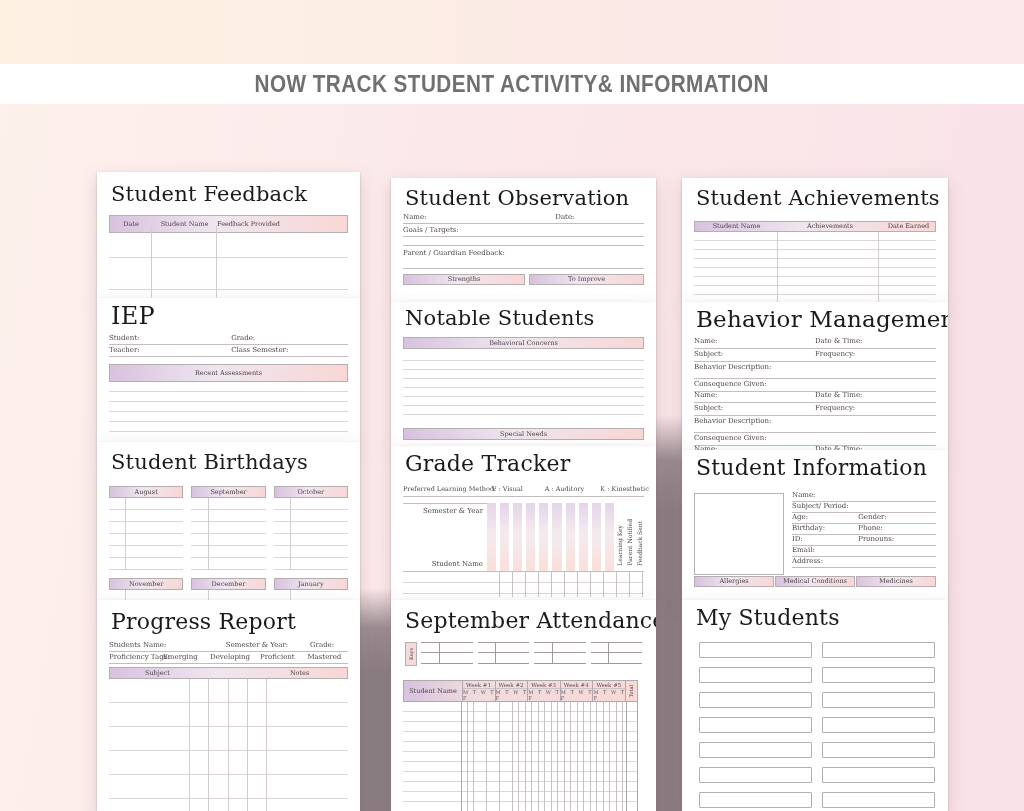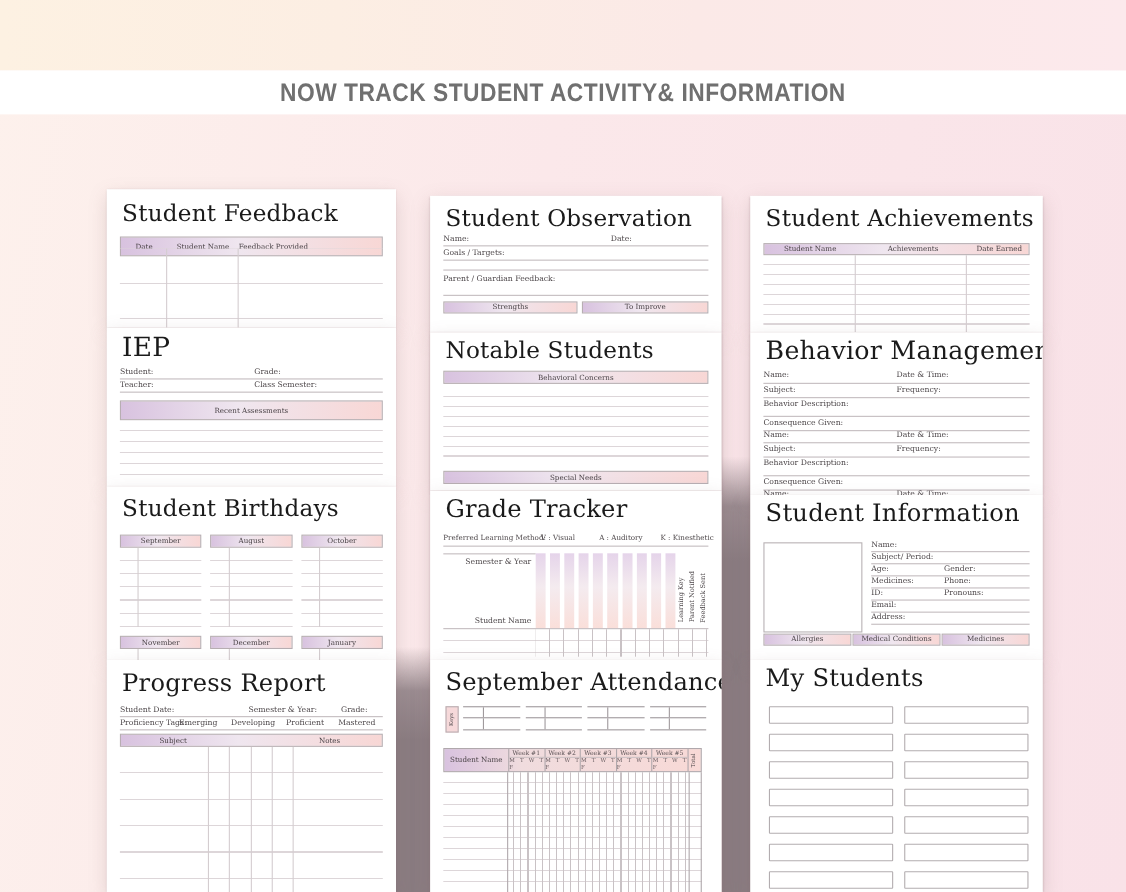--- a/index.html
+++ b/index.html
@@ -142,26 +142,26 @@
     <div class="r" style="left:12px;right:12px;top:144px;height:12px">
       <div class="lbl" style="left:0;top:0">Name:</div>
       <div class="lbl" style="left:50%;top:0">Date &amp; Time:</div>
     </div>
   </div>
 
   <div class="page" style="left:97px;top:442px;width:263px;height:158px">
     <div class="title" style="left:14px;top:8px;font-size:21px">Student Birthdays</div>
     <div class="r" style="left:12px;right:12px;top:44px;display:grid;grid-template-columns:repeat(3,1fr);gap:8px">
       <div style="position:relative;height:84px">
+        <div class="bar" style="height:12px">August</div>
+        <div class="r hl" style="left:0;right:0;top:12px;bottom:0;--p:12px"></div>
+        <i class="vl" style="left:22%;top:12px;bottom:0"></i>
+      </div>
+      <div style="position:relative;height:84px">
         <div class="bar" style="height:12px">September</div>
-        <div class="r hl" style="left:0;right:0;top:12px;bottom:0;--p:12px"></div>
-        <i class="vl" style="left:22%;top:12px;bottom:0"></i>
-      </div>
-      <div style="position:relative;height:84px">
-        <div class="bar" style="height:12px">August</div>
         <div class="r hl" style="left:0;right:0;top:12px;bottom:0;--p:12px"></div>
         <i class="vl" style="left:22%;top:12px;bottom:0"></i>
       </div>
       <div style="position:relative;height:84px">
         <div class="bar" style="height:12px">October</div>
         <div class="r hl" style="left:0;right:0;top:12px;bottom:0;--p:12px"></div>
         <i class="vl" style="left:22%;top:12px;bottom:0"></i>
       </div>
       <div style="position:relative;height:84px">
         <div class="bar" style="height:12px">November</div>
@@ -217,41 +217,41 @@
     <div class="title" style="left:14px;top:5px;font-size:22px">Student Information</div>
     <div class="r" style="left:12px;top:43px;width:88px;height:80px;border:1px solid #b8b2b5"></div>
     <div class="r" style="left:110px;right:12px;top:42px;height:80px">
       <div class="lbl" style="left:0;top:0">Name:</div>
       <div class="ul" style="top:9px"></div>
       <div class="lbl" style="left:0;top:11px">Subject/ Period:</div>
       <div class="ul" style="top:20px"></div>
       <div class="lbl" style="left:0;top:22px">Age:</div>
       <div class="lbl" style="left:46%;top:22px">Gender:</div>
       <div class="ul" style="top:31px"></div>
-      <div class="lbl" style="left:0;top:33px">Medicines:</div>
+      <div class="lbl" style="left:0;top:33px">Birthday:</div>
       <div class="lbl" style="left:46%;top:33px">Phone:</div>
       <div class="ul" style="top:42px"></div>
       <div class="lbl" style="left:0;top:44px">ID:</div>
       <div class="lbl" style="left:46%;top:44px">Pronouns:</div>
       <div class="ul" style="top:53px"></div>
       <div class="lbl" style="left:0;top:55px">Email:</div>
       <div class="ul" style="top:64px"></div>
       <div class="lbl" style="left:0;top:66px">Address:</div>
       <div class="ul" style="top:75px"></div>
     </div>
     <div class="r" style="left:12px;right:12px;top:126px;height:11px;display:flex;gap:1px">
       <div class="bar" style="flex:1">Allergies</div>
       <div class="bar" style="flex:1">Medical Conditions</div>
       <div class="bar" style="flex:1">Medicines</div>
     </div>
   </div>
 
   <div class="page" style="left:97px;top:600px;width:263px;height:211px">
     <div class="title" style="left:14px;top:9px;font-size:22px">Progress Report</div>
-    <div class="lbl" style="left:12px;top:42px">Student Date:</div>
+    <div class="lbl" style="left:12px;top:42px">Students Name:</div>
     <div class="lbl" style="left:49%;top:42px">Semester &amp; Year:</div>
     <div class="lbl" style="left:81%;top:42px">Grade:</div>
     <div class="ul" style="left:12px;right:12px;top:51px"></div>
     <div class="lbl" style="left:12px;top:54px">Proficiency Tags:</div>
     <div class="lbl" style="left:25%;top:54px">Emerging</div>
     <div class="lbl" style="left:43%;top:54px">Developing</div>
     <div class="lbl" style="left:62%;top:54px">Proficient</div>
     <div class="lbl" style="left:80%;top:54px">Mastered</div>
     <div class="ul" style="left:12px;right:12px;top:63px"></div>
     <div class="bar r" style="left:12px;right:12px;top:67px;height:12px;position:absolute">

